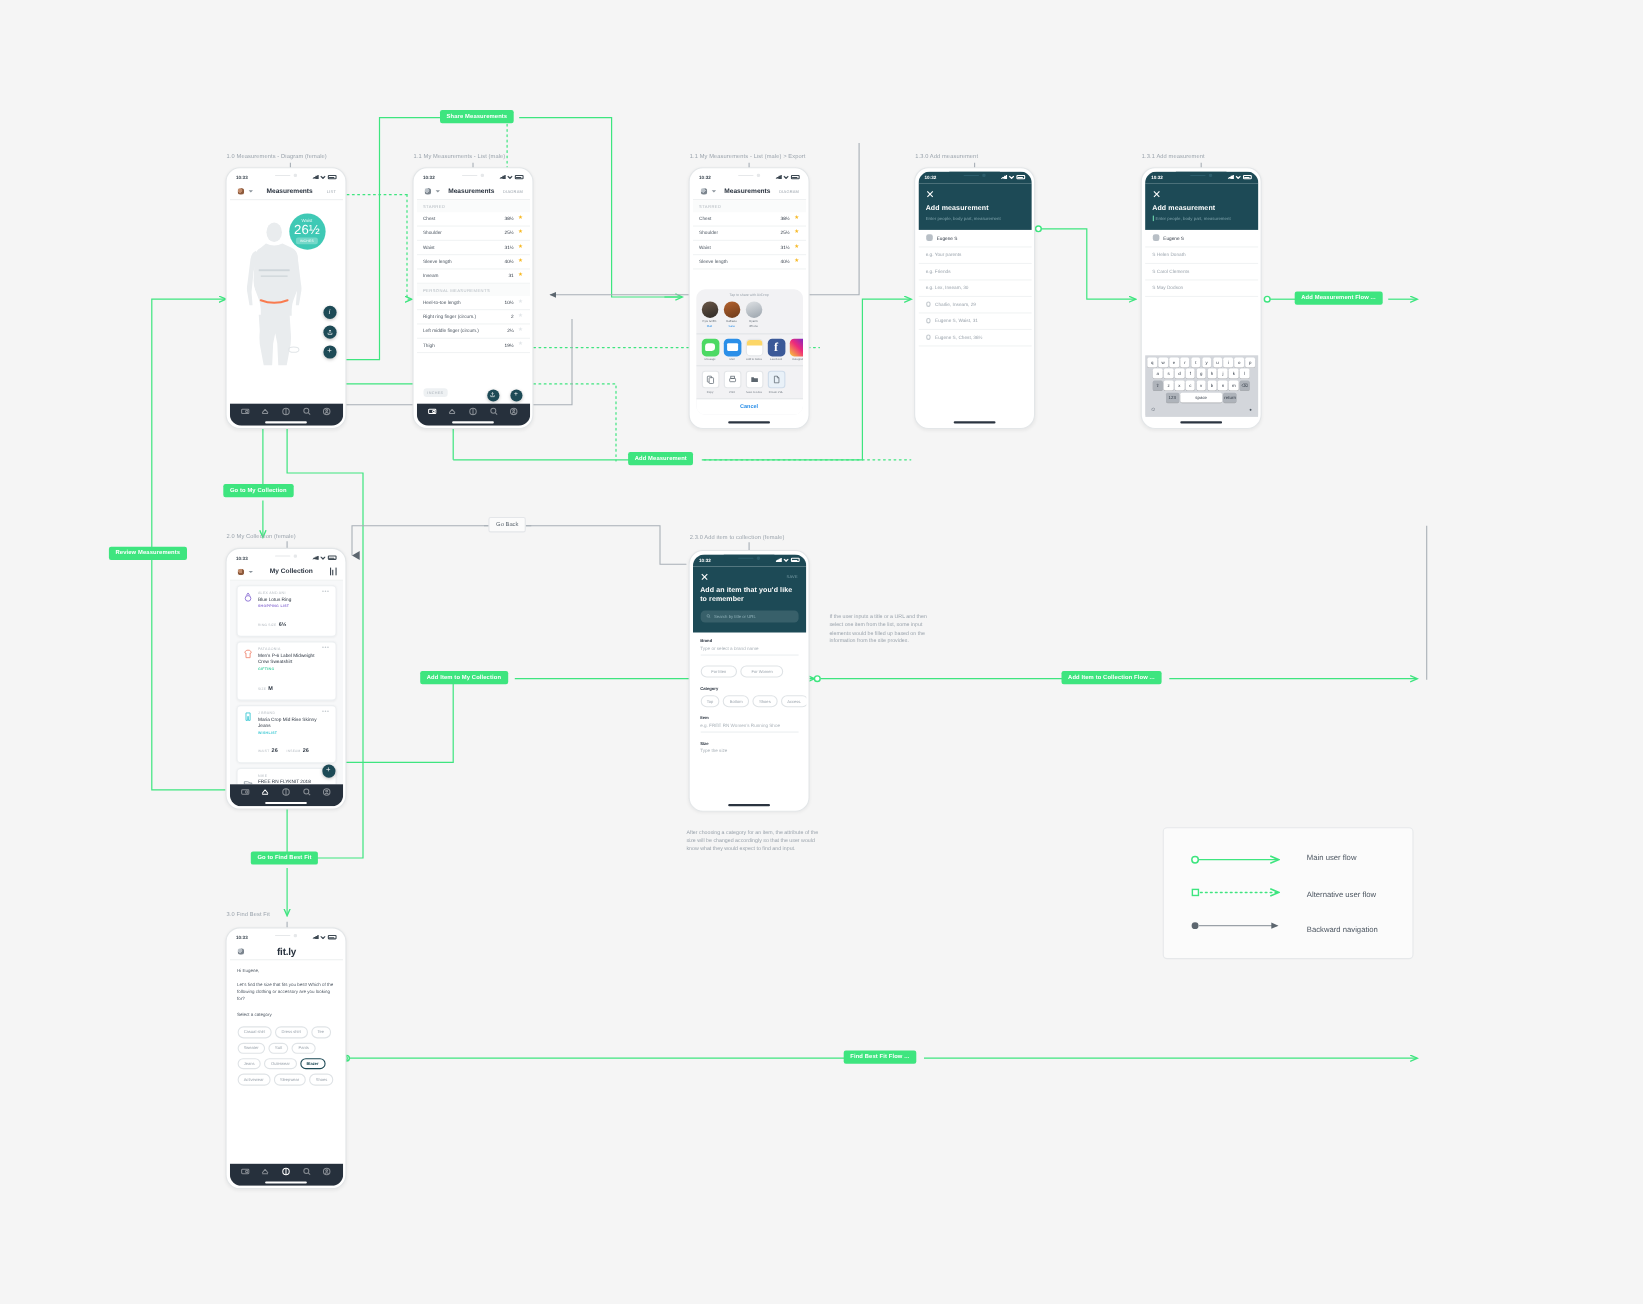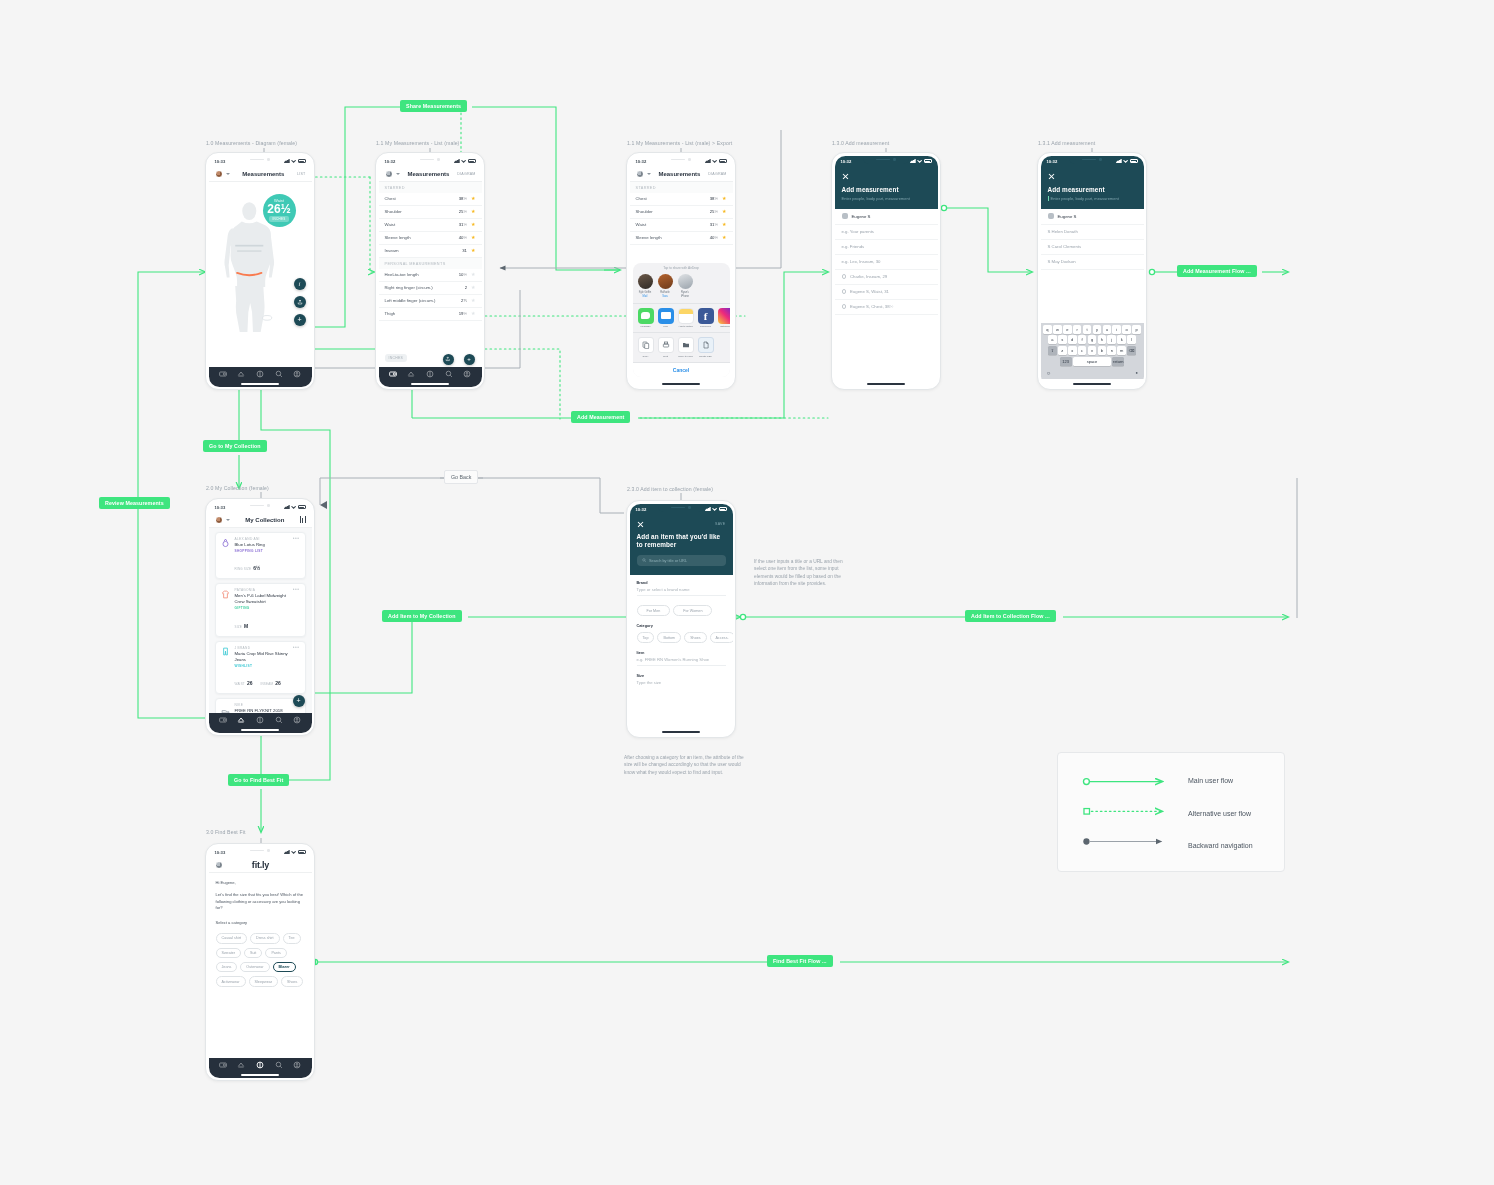--- a/index.html
+++ b/index.html
@@ -318,21 +318,21 @@
             <path d="M28 106 l30 0 1 16 q1 10 -1 18 l-3 16 -8 0 -1-22 -2-10 -2 10 -1 22 -8 0 -3-16 q-2-8 -1-18 z"></path>
           </g>
           <rect x="28" y="62" width="30" height="1.8" fill="#cfd6da"></rect>
           <rect x="30" y="68" width="26" height="1.3" fill="#cfd6da"></rect>
           <path d="M30 92 q13 5 26 0" stroke="#f97b4f" stroke-width="2" fill="none" stroke-linecap="round"></path>
           <ellipse cx="62" cy="140" rx="5" ry="2.5" fill="none" stroke="#e1e5e8" stroke-width="1"></ellipse>
         </svg>
         <div style="position:absolute;left:54px;top:12px;width:33px;height:33px;border-radius:50%;background:#3fc9b5;
           display:flex;flex-direction:column;align-items:center;justify-content:center;color:#fff;">
           <span style="font-size:4px;opacity:.9;">Waist</span>
-          <span style="font-size:12px;font-weight:bold;line-height:1.05;">26½</span>
+          <span style="font-size:12px;font-weight:normal;line-height:1.05;">26½</span>
           <span style="font-size:3px;background:rgba(255,255,255,.28);padding:1px 3px;border-radius:2px;letter-spacing:.3px;">INCHES</span>
         </div>
         <div class="fab" style="position:absolute;left:85px;top:96px;">
           <span style="font-style:italic;font-size:6px;">i</span>
         </div>
         <div class="fab" style="position:absolute;left:85px;top:114px;">
           <svg viewBox="0 0 12 12" style="width:6px;height:6px;fill:none;stroke:#fff;stroke-width:1.2;">
             <path d="M6 8V2M6 2L4 4M6 2l2 2M2.5 7v3h7V7"></path>
           </svg>
         </div>

